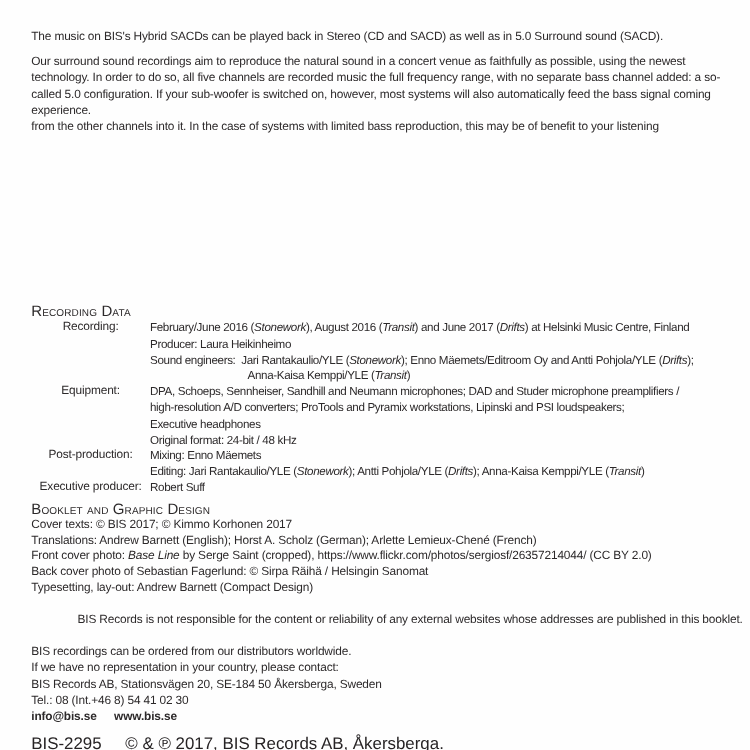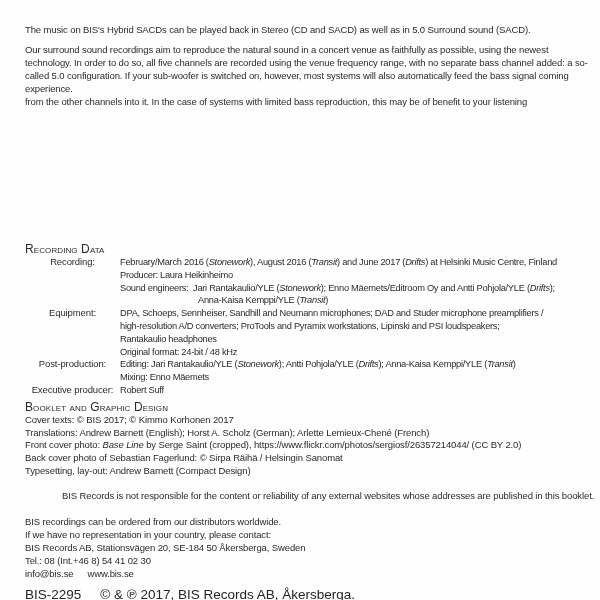--- a/index.html
+++ b/index.html
@@ -30,21 +30,21 @@
   .heading.recording { margin-top: 135px; }
   .heading.booklet { margin-top: 4px; }
   .rows { margin-top: 0; }
   .row { display: flex; line-height: 12.8px; }
   .row .lab { width: 95px; flex: none; text-align: center; }
   .row .cont { flex: 1; font-size: 9.3px; letter-spacing: -0.28px; }
   .row .cont .ln.ind { padding-left: 78px; }
   .booklet-lines { line-height: 12.8px; }
   .disclaimer { margin-top: 11px; white-space: nowrap; padding-left: 37px; }
   .contact { margin-top: 13px; line-height: 13px; }
-  .contact-bold { font-weight: normal; }
+  .contact-bold { font-weight: bold; }
   .contact-bold .email { margin-right: 14px; }
   .footer {
     margin-top: 7px;
     font-size: 13.5px;
     letter-spacing: 0;
     line-height: 16px;
     color: #262324;
     white-space: nowrap;
   }
   .footer .cat { margin-right: 19px; }
@@ -52,52 +52,52 @@
 </style>
 </head>
 <body>
 
 <div class="page">
 
   <p class="intro-p1">The music on BIS's Hybrid SACDs can be played back in Stereo (CD and SACD) as well as in 5.0 Surround sound (SACD).</p>
 
   <div class="intro-p2">
       <div class="ln">Our surround sound recordings aim to reproduce the natural sound in a concert venue as faithfully as possible, using the newest</div>
-      <div class="ln">technology. In order to do so, all five channels are recorded using the venue frequency range, with no separate bass channel added: a so-</div>
+      <div class="ln">technology. In order to do so, all five channels are recorded music the full frequency range, with no separate bass channel added: a so-</div>
       <div class="ln">called 5.0 configuration. If your sub-woofer is switched on, however, most systems will also automatically feed the bass signal coming</div>
       <div class="ln">experience.</div>
       <div class="ln">from the other channels into it. In the case of systems with limited bass reproduction, this may be of benefit to your listening</div>
     </div>
 
   <h2 class="heading recording">Recording Data</h2>
 
   <div class="rows" id="recording-rows">
       <div class="row">
         <div class="lab">Recording:</div>
         <div class="cont">
-          <div class="ln"><span>February/March 2016 (</span><span class="it">Stonework</span><span>), August 2016 (</span><span class="it">Transit</span><span>) and June 2017 (</span><span class="it">Drifts</span><span>) at Helsinki Music Centre, Finland</span></div>
+          <div class="ln"><span>February/June 2016 (</span><span class="it">Stonework</span><span>), August 2016 (</span><span class="it">Transit</span><span>) and June 2017 (</span><span class="it">Drifts</span><span>) at Helsinki Music Centre, Finland</span></div>
           <div class="ln"><span>Producer: Laura Heikinheimo</span></div>
           <div class="ln"><span>Sound engineers:&nbsp; Jari Rantakaulio/YLE (</span><span class="it">Stonework</span><span>); Enno Mäemets/Editroom Oy and Antti Pohjola/YLE (</span><span class="it">Drifts</span><span>);</span></div>
           <div class="ln ind"><span>Anna-Kaisa Kemppi/YLE (</span><span class="it">Transit</span><span>)</span></div>
         </div>
       </div>
       <div class="row">
         <div class="lab">Equipment:</div>
         <div class="cont">
           <div class="ln"><span>DPA, Schoeps, Sennheiser, Sandhill and Neumann microphones; DAD and Studer microphone preamplifiers /</span></div>
           <div class="ln"><span>high-resolution A/D converters; ProTools and Pyramix workstations, Lipinski and PSI loudspeakers;</span></div>
-          <div class="ln"><span>Rantakaulio headphones</span></div>
+          <div class="ln"><span>Executive headphones</span></div>
           <div class="ln"><span>Original format: 24-bit / 48 kHz</span></div>
         </div>
       </div>
       <div class="row">
         <div class="lab">Post-production:</div>
         <div class="cont">
+          <div class="ln"><span>Mixing: Enno Mäemets</span></div>
           <div class="ln"><span>Editing: Jari Rantakaulio/YLE (</span><span class="it">Stonework</span><span>); Antti Pohjola/YLE (</span><span class="it">Drifts</span><span>); Anna-Kaisa Kemppi/YLE (</span><span class="it">Transit</span><span>)</span></div>
-          <div class="ln"><span>Mixing: Enno Mäemets</span></div>
         </div>
       </div>
       <div class="row">
         <div class="lab">Executive producer:</div>
         <div class="cont">
           <div class="ln"><span>Robert Suff</span></div>
         </div>
       </div>
     </div>
 

